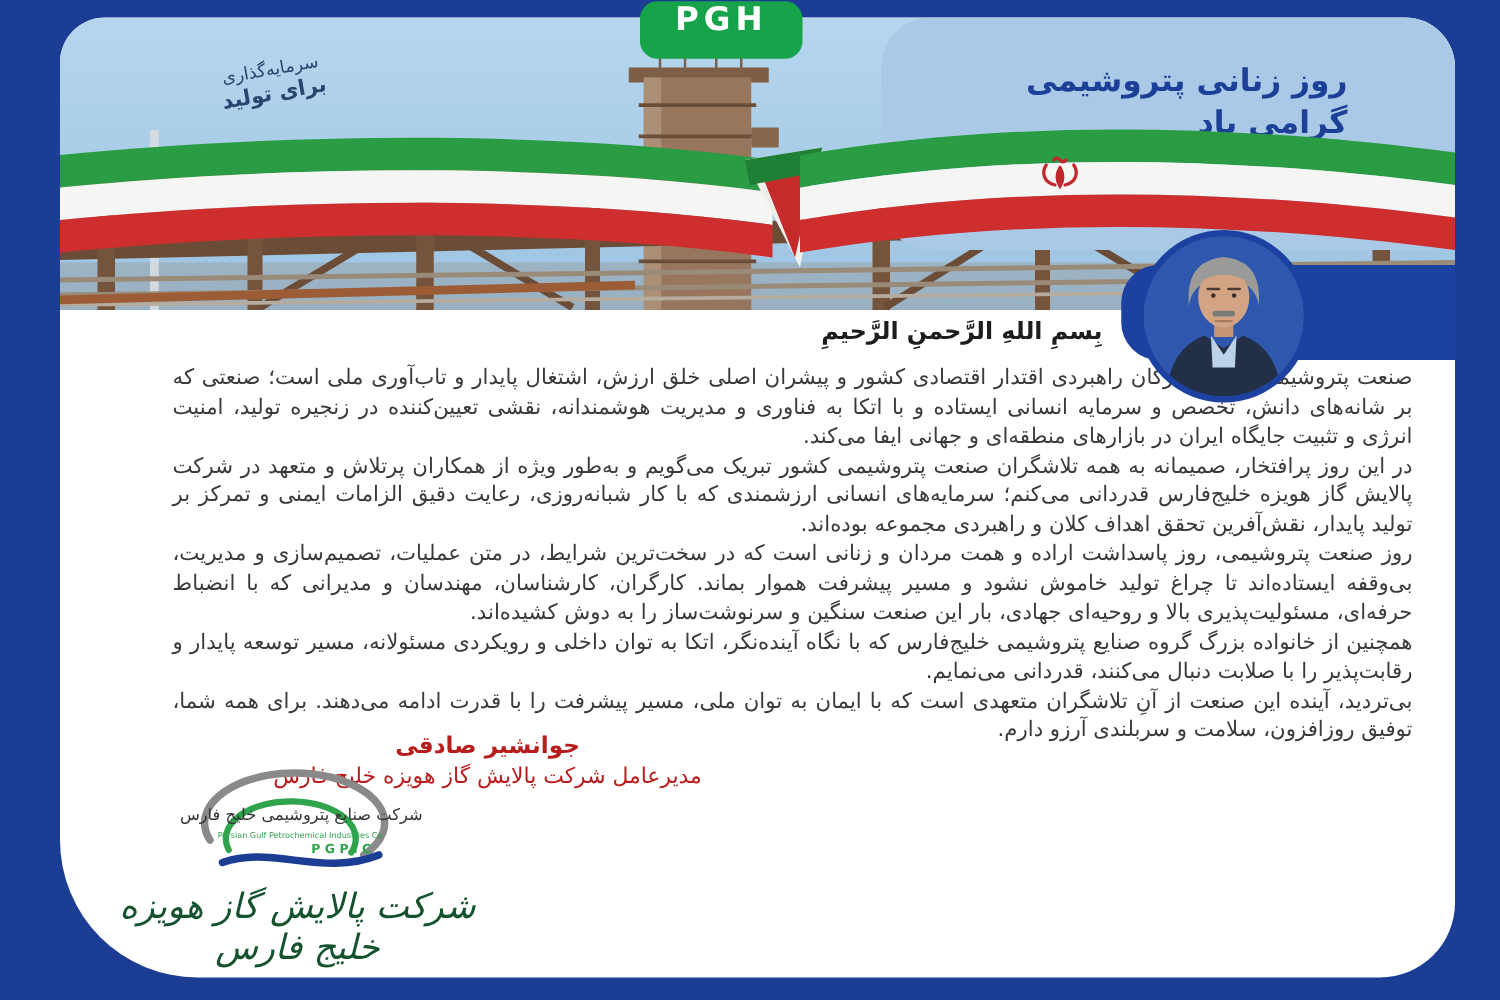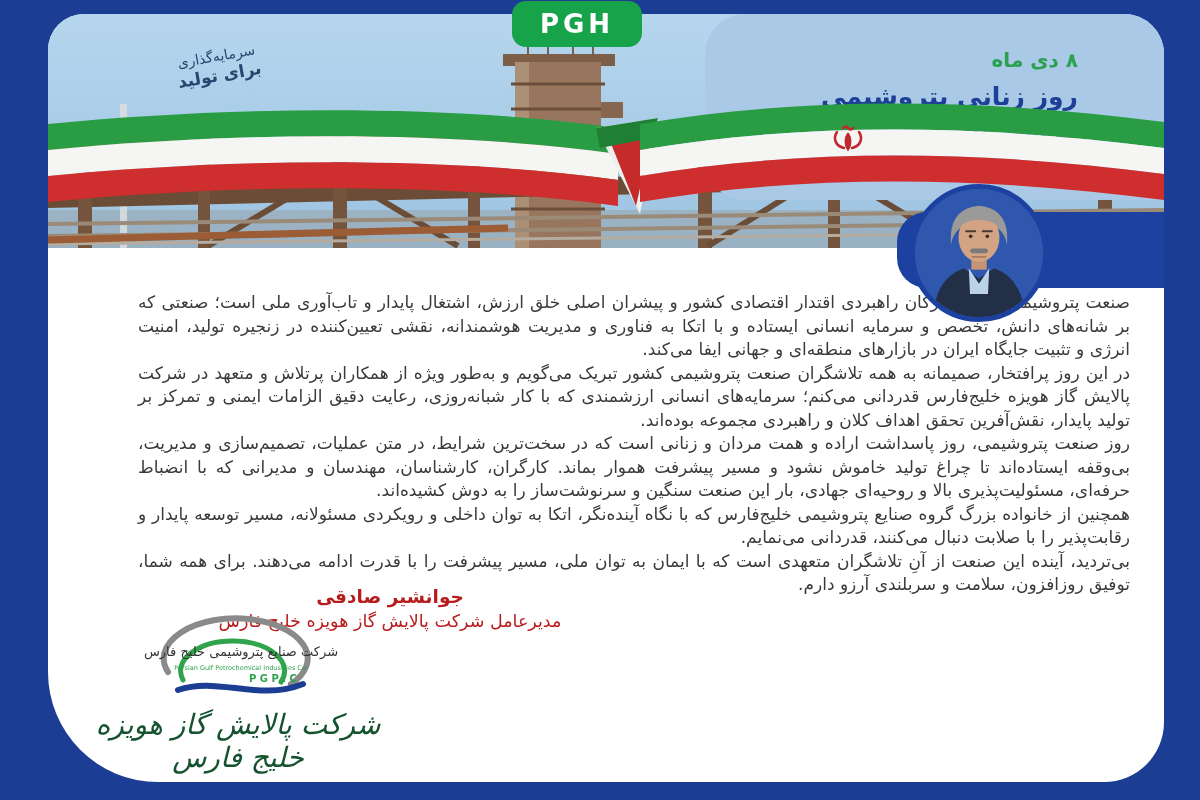--- a/index.html
+++ b/index.html
@@ -26,21 +26,21 @@
     transform:rotate(-10deg);
     color:#27456e;text-align:center;direction:rtl;line-height:1.2;
   }
   .sky-slogan .s1{font-size:14px;}
   .sky-slogan .s2{font-size:17px;font-weight:bold;}
 
   
   .pgh-badge{
     position:absolute;left:512px;top:1px;width:130px;height:46px;
     background:#17a349;border-radius:14px;
-    display:flex;align-items:center;justify-content:center;
+    display:flex;justify-content:center;
     color:#fff;font-weight:bold;font-size:26px;letter-spacing:4px;
     z-index:6;
   }
 
   
   .info-panel{
     position:absolute;right:0;top:0;width:459px;height:186px;
     background:#a9c9e6;border-radius:40px 38px 0 40px;
   }
   .info-text{position:absolute;top:34px;right:86px;text-align:right;direction:rtl;}
@@ -168,21 +168,20 @@
         <line x1="0" y1="226" x2="460" y2="214" stroke="#9c5c35" stroke-width="7"></line>
       </svg>
       <div class="sky-slogan">
         <div class="s1">سرمایه‌گذاری</div>
         <div class="s2">برای تولید</div>
       </div>
     </div>
 
     <div class="info-panel">
       <div class="info-text">
-        <div class="info-date">۸ دی ماه</div>
         <div class="info-title">روز زنانی پتروشیمی</div>
         <div class="info-title">گرامی باد</div>
       </div>
     </div>
 
     <svg class="ribbon" viewBox="0 0 1116 140" preserveAspectRatio="none">
 
       <path d="M0,30 C180,12 400,10 570,34 L570,60 C400,36 180,38 0,56 Z" fill="#2a9d44"></path>
       <path d="M0,56 C180,38 400,36 570,60 L570,86 C400,62 180,64 0,82 Z" fill="#f5f6f4"></path>
       <path d="M0,82 C180,64 400,62 570,86 L570,112 C400,88 180,90 0,108 Z" fill="#cf2e2e"></path>
@@ -217,20 +216,21 @@
           <line x1="40" y1="33" x2="47" y2="33"></line>
           <line x1="53" y1="33" x2="60" y2="33"></line>
         </g>
         <circle cx="43.5" cy="37" r="1.4" fill="#3a2e26"></circle>
         <circle cx="56.5" cy="37" r="1.4" fill="#3a2e26"></circle>
         <rect x="43" y="46.5" width="14" height="3.6" rx="1.8" fill="#7a7a78"></rect>
         <line x1="45" y1="53" x2="55" y2="53" stroke="#a57a5e" stroke-width="1.4" stroke-linecap="round"></line>
       </svg>
     </div>
 
+    <div class="bismillah">بِسمِ اللهِ الرَّحمنِ الرَّحیمِ</div>
 
     <div class="body-text">
       <p>صنعت پتروشیمی، یکی از ارکان راهبردی اقتدار اقتصادی کشور و پیشران اصلی خلق ارزش، اشتغال پایدار و تاب‌آوری ملی است؛ صنعتی که بر شانه‌های دانش، تخصص و سرمایه انسانی ایستاده و با اتکا به فناوری و مدیریت هوشمندانه، نقشی تعیین‌کننده در زنجیره تولید، امنیت انرژی و تثبیت جایگاه ایران در بازارهای منطقه‌ای و جهانی ایفا می‌کند.</p>
       <p>در این روز پرافتخار، صمیمانه به همه تلاشگران صنعت پتروشیمی کشور تبریک می‌گویم و به‌طور ویژه از همکاران پرتلاش و متعهد در شرکت پالایش گاز هویزه خلیج‌فارس قدردانی می‌کنم؛ سرمایه‌های انسانی ارزشمندی که با کار شبانه‌روزی، رعایت دقیق الزامات ایمنی و تمرکز بر تولید پایدار، نقش‌آفرین تحقق اهداف کلان و راهبردی مجموعه بوده‌اند.</p>
       <p>روز صنعت پتروشیمی، روز پاسداشت اراده و همت مردان و زنانی است که در سخت‌ترین شرایط، در متن عملیات، تصمیم‌سازی و مدیریت، بی‌وقفه ایستاده‌اند تا چراغ تولید خاموش نشود و مسیر پیشرفت هموار بماند. کارگران، کارشناسان، مهندسان و مدیرانی که با انضباط حرفه‌ای، مسئولیت‌پذیری بالا و روحیه‌ای جهادی، بار این صنعت سنگین و سرنوشت‌ساز را به دوش کشیده‌اند.</p>
       <p>همچنین از خانواده بزرگ گروه صنایع پتروشیمی خلیج‌فارس که با نگاه آینده‌نگر، اتکا به توان داخلی و رویکردی مسئولانه، مسیر توسعه پایدار و رقابت‌پذیر را با صلابت دنبال می‌کنند، قدردانی می‌نمایم.</p>
       <p>بی‌تردید، آینده این صنعت از آنِ تلاشگران متعهدی است که با ایمان به توان ملی، مسیر پیشرفت را با قدرت ادامه می‌دهند. برای همه شما، توفیق روزافزون، سلامت و سربلندی آرزو دارم.</p>
     </div>
 
     <div class="signature">

